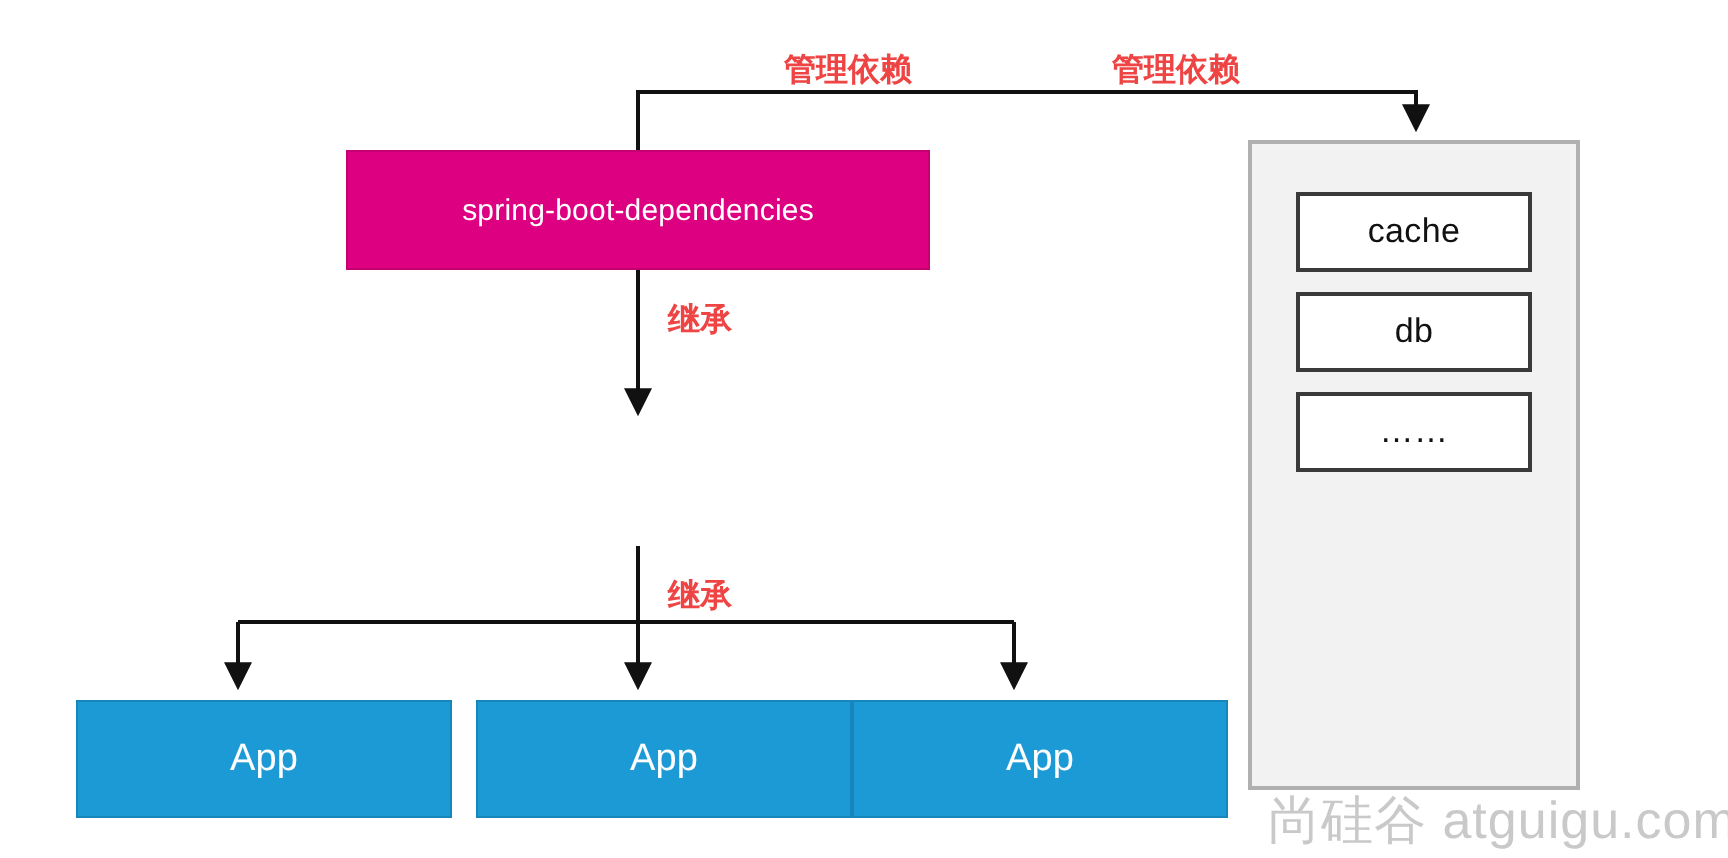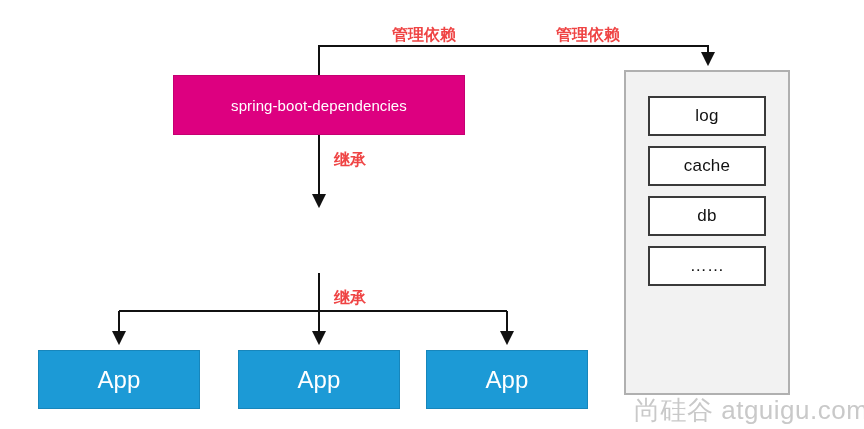--- a/index.html
+++ b/index.html
@@ -53,25 +53,25 @@
     left: 173px;
     top: 213px;
     width: 292px;
     height: 60px;
     background: #6E0AF5;
     border: 1px solid #5c08cf;
   }
 
   .node-app {
     top: 350px;
-    width: 162px;
+    width: 188px;
     height: 59px;
     background: #1C9AD6;
     border: 1px solid #1786bb;
-    font-size: 24px;
+    font-size: 19px;
   }
   .app-1 { left: 38px; }
   .app-2 { left: 238px; }
   .app-3 { left: 426px; }
 
   
   .edge-label {
     position: absolute;
     font-size: 16px;
     font-weight: bold;
@@ -165,21 +165,20 @@
 
   <div class="node node-deps">spring-boot-dependencies</div>
 
 
   <div class="node node-app app-1">App</div>
   <div class="node node-app app-2">App</div>
   <div class="node node-app app-3">App</div>
 
   <div class="starter-panel"></div>
   <div class="starter-list">
-    <div class="starter-item">log</div>
     <div class="starter-item">cache</div>
     <div class="starter-item">db</div>
     <div class="starter-item">……</div>
   </div>
 
   <div class="watermark">尚硅谷 atguigu.com</div>
 
 </div>
 
 </body></html>

